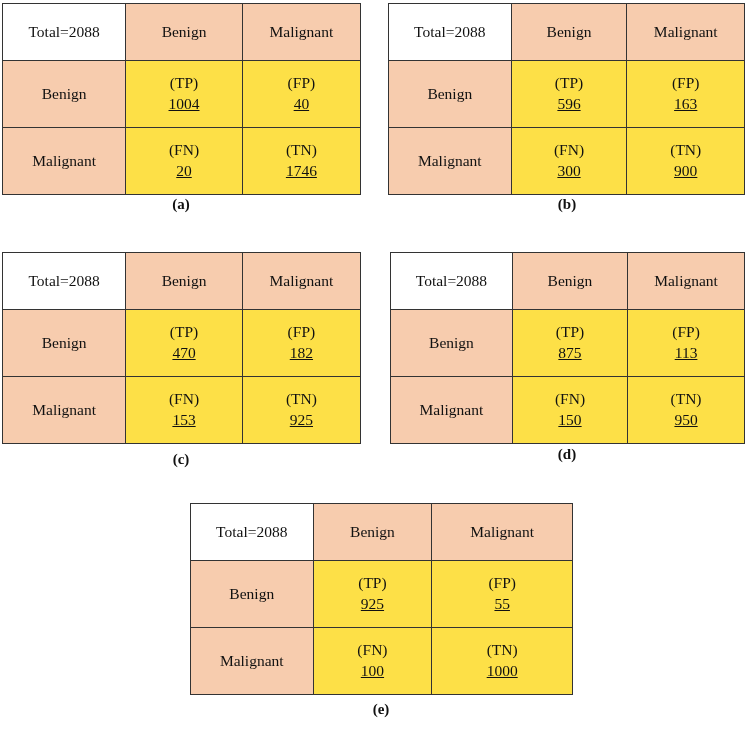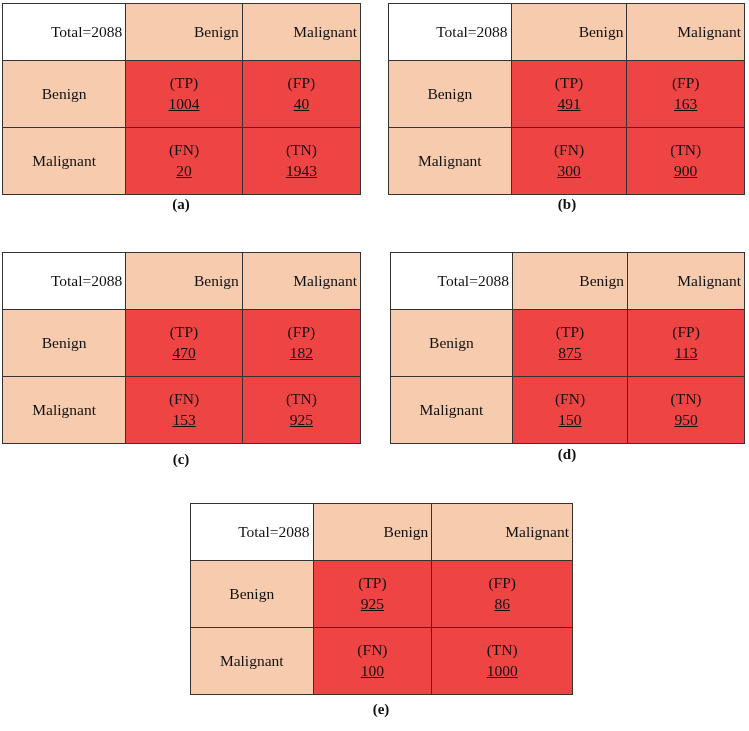--- a/index.html
+++ b/index.html
@@ -31,21 +31,21 @@
     font-size: 15.5px;
     line-height: 1.35;
     padding: 2px 3px;
     font-family: "Liberation Serif", "DejaVu Serif", serif;
   }
   td.fill {
     background: #f7ccae;
     margin-left: 39px;
   }
   td.plain {
-    background: #ef4444;
+    background: #fde047;
   }
   td.corner {
     background: #ffffff;
   }
   .metric-tag {
     display: block;
   }
   .metric-val {
     display: block;
     text-decoration: underline;
@@ -76,21 +76,21 @@
   
   .col-head { width: 34.5%; }
   .col-mid  { width: 32.5%; }
   .col-last { width: 33%; }
 
   #tbl-e .col-head { width: 32%; }
   #tbl-e .col-mid  { width: 31%; }
   #tbl-e .col-last { width: 37%; }
 
   
-  tr.r-head td { height: 52px; text-align: right; }
+  tr.r-head td { height: 52px; }
   tr.r-body td { height: 62px; }
 </style>
 </head>
 <body>
 
 <div class="cm-block" id="tbl-a">
   <table class="cm">
     <tbody>
         <tr class="r-head">
       <td class="corner col-head">Total=2088</td>
@@ -109,41 +109,41 @@
       </td>
     </tr>
     <tr class="r-body">
       <td class="fill">Malignant</td>
       <td class="plain">
         <span class="metric-tag">(FN)</span>
         <span class="metric-val">20</span>
       </td>
       <td class="plain">
         <span class="metric-tag">(TN)</span>
-        <span class="metric-val">1943</span>
+        <span class="metric-val">1746</span>
       </td>
     </tr>
   </tbody>
     </table>
 </div>
 <div class="fig-label" id="lbl-a">(a)</div>
 
 <div class="cm-block" id="tbl-b">
   <table class="cm">
     <tbody>
         <tr class="r-head">
       <td class="corner col-head">Total=2088</td>
       <td class="fill col-mid">Benign</td>
       <td class="fill col-last">Malignant</td>
     </tr>
     <tr class="r-body">
       <td class="fill">Benign</td>
       <td class="plain">
         <span class="metric-tag">(TP)</span>
-        <span class="metric-val">491</span>
+        <span class="metric-val">596</span>
       </td>
       <td class="plain">
         <span class="metric-tag">(FP)</span>
         <span class="metric-val">163</span>
       </td>
     </tr>
     <tr class="r-body">
       <td class="fill">Malignant</td>
       <td class="plain">
         <span class="metric-tag">(FN)</span>
@@ -238,21 +238,21 @@
       <td class="fill col-last">Malignant</td>
     </tr>
     <tr class="r-body">
       <td class="fill">Benign</td>
       <td class="plain">
         <span class="metric-tag">(TP)</span>
         <span class="metric-val">925</span>
       </td>
       <td class="plain">
         <span class="metric-tag">(FP)</span>
-        <span class="metric-val">86</span>
+        <span class="metric-val">55</span>
       </td>
     </tr>
     <tr class="r-body">
       <td class="fill">Malignant</td>
       <td class="plain">
         <span class="metric-tag">(FN)</span>
         <span class="metric-val">100</span>
       </td>
       <td class="plain">
         <span class="metric-tag">(TN)</span>

